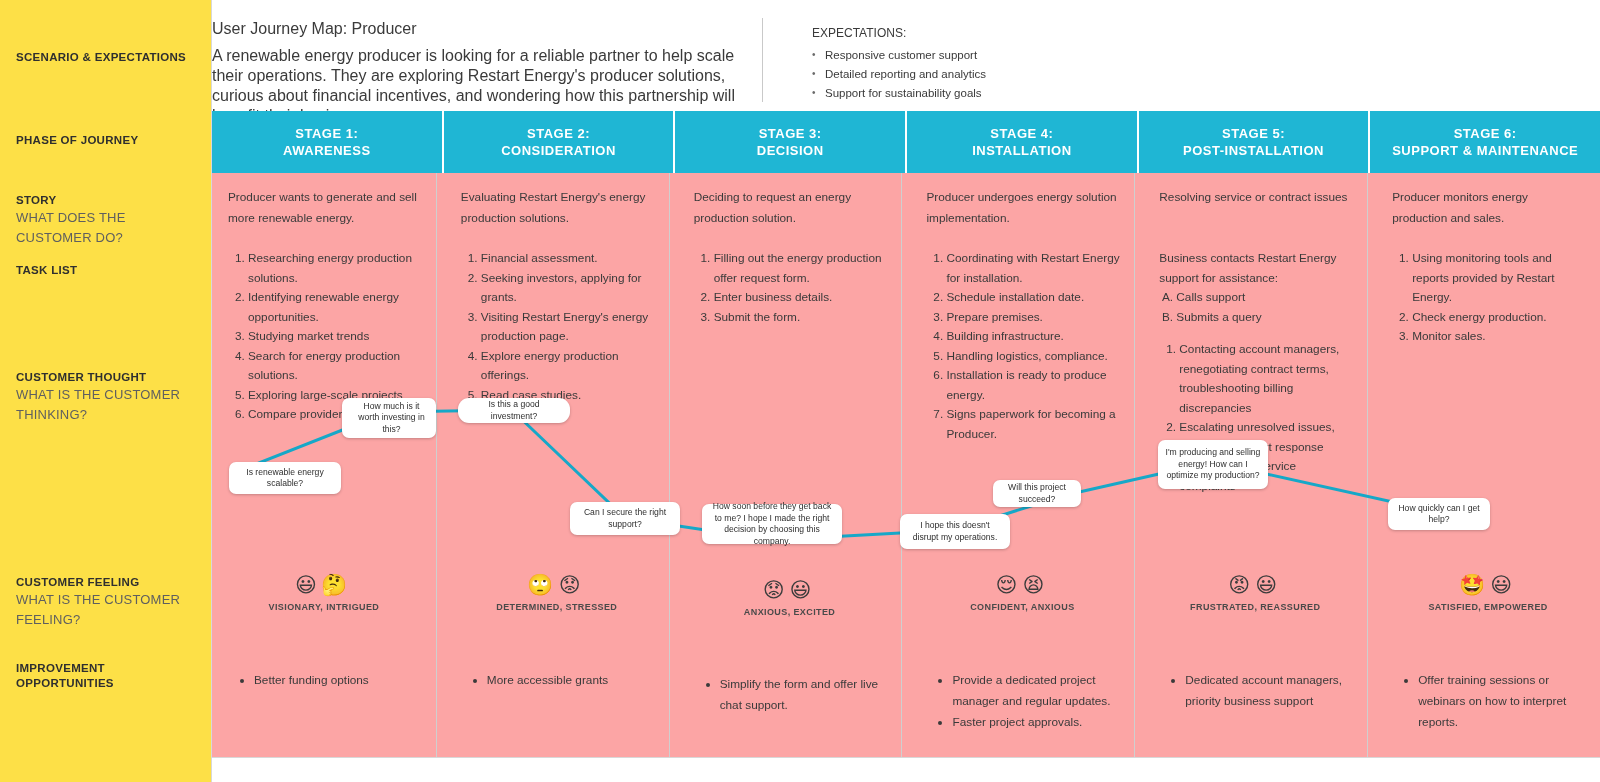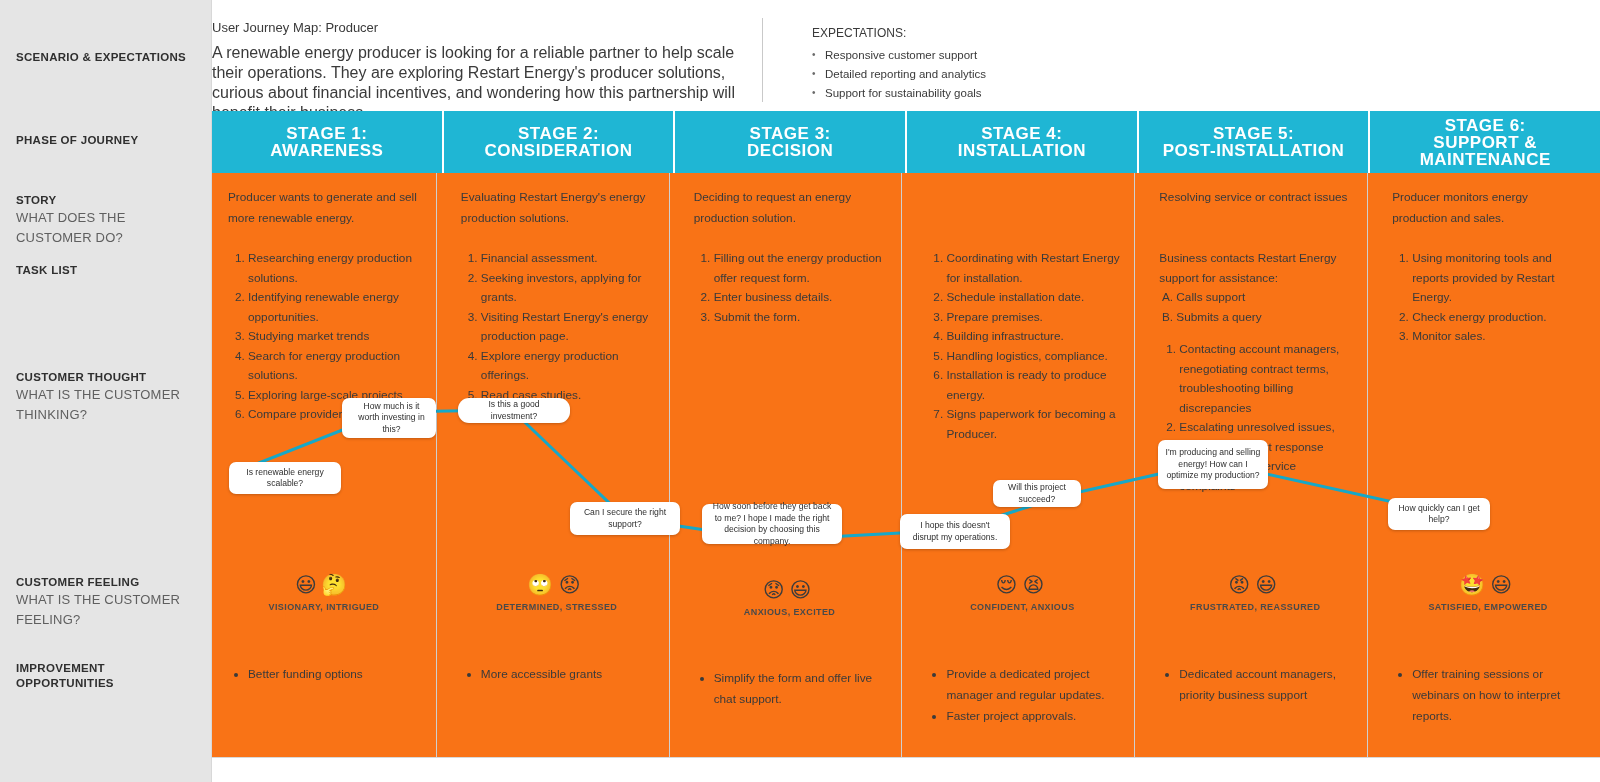--- a/index.html
+++ b/index.html
@@ -15,21 +15,21 @@
     width: 1600px; height: 782px;
     background: #ffffff;
   }
 
   
   .rail {
     position: absolute;
     left: 0; top: 0;
     width: 212px; height: 782px;
     border-right: 1px solid #d8d8d8;
-    background: #e5e5e5;
+    background: #fde047;
   }
   .rail-item { position: absolute; left: 16px; width: 185px; }
   .rail-title {
     font-size: 11.5px; font-weight: bold; letter-spacing: .3px;
     color: #2f2f2f; text-transform: uppercase; line-height: 15px;
   }
   .rail-sub {
     font-size: 13px; color: #5f5f5f; line-height: 20px;
     text-transform: uppercase; letter-spacing: .2px;
   }
@@ -41,33 +41,33 @@
     width: 1388px; height: 62px;
     display: flex;
   }
   .band-cell {
     flex: 1 1 0;
     background: var(--teal);
     color: #ffffff;
     display: flex; flex-direction: column;
     align-items: center; justify-content: center;
     border-right: 2px solid #ffffff;
-    font-size: 17px; font-weight: bold;
+    font-size: 13px; font-weight: bold;
     letter-spacing: .5px; line-height: 17px;
     text-align: center;
   }
   .band-cell:last-child { border-right: none; }
 
   
   .grid {
     position: absolute;
     left: 212px; top: 173px;
     width: 1388px; height: 585px;
     display: flex;
-    background: #f97316;
+    background: #fca5a5;
     border-bottom: 1px solid #d8d8d8;
     gap: 8px;
   }
   .col {
     flex: 1 1 0;
     position: relative;
     border-right: 1px solid #cfcfcf;
     padding: 0 16px;
   }
   .col:last-child { border-right: none; }
@@ -100,29 +100,29 @@
     margin-top: 4px;
     font-size: 9px; font-weight: bold; letter-spacing: .4px;
     color: #4a4a4a;
   }
 
   
   .improve {
     position: absolute; left: 18px; right: 12px; top: 489px;
     font-size: 11.8px; line-height: 21px; color: #3a3a3a;
   }
-  .improve ul { margin: 2px; padding-left: 16px; }
+  .improve ul { margin: 8px; padding-left: 16px; }
   .improve li { margin-bottom: 0px; }
 
   
   .scenario {
     position: absolute; left: 212px; top: 20px;
     width: 550px;
   }
-  .scen-title { font-size: 13px; color: #3a3a3a; margin-bottom: 8px; }
+  .scen-title { font-size: 16px; color: #3a3a3a; margin-bottom: 8px; }
   .scen-body { font-size: 16px; line-height: 20px; color: #3a3a3a; }
   .vdiv {
     position: absolute; left: 762px; top: 18px;
     width: 1px; height: 84px; background: #c9c9c9;
   }
   .expect { position: absolute; left: 812px; top: 26px; width: 560px; }
   .expect-title { font-size: 12px; color: #3a3a3a; margin-bottom: 6px; }
   .expect-cols { display: flex; gap: 72px; }
   .expect-cols ul { list-style: none; }
   .expect-cols li {
@@ -288,20 +288,21 @@
         <div class="feel-label">ANXIOUS, EXCITED</div>
       </div>
       <div class="improve" style="top:493px;">
         <ul>
             <li>Simplify the form and offer live chat support.</li>
           </ul>
       </div>
     </div>
 
     <div class="col">
+      <div class="story">Producer undergoes energy solution implementation.</div>
       <div class="tasks">
         <ol>
           <li>Coordinating with Restart Energy for installation.</li>
           <li>Schedule installation date.</li>
           <li>Prepare premises.</li>
           <li>Building infrastructure.</li>
           <li>Handling logistics, compliance.</li>
           <li>Installation is ready to produce energy.</li>
           <li>Signs paperwork for becoming a Producer.</li>
         </ol>

